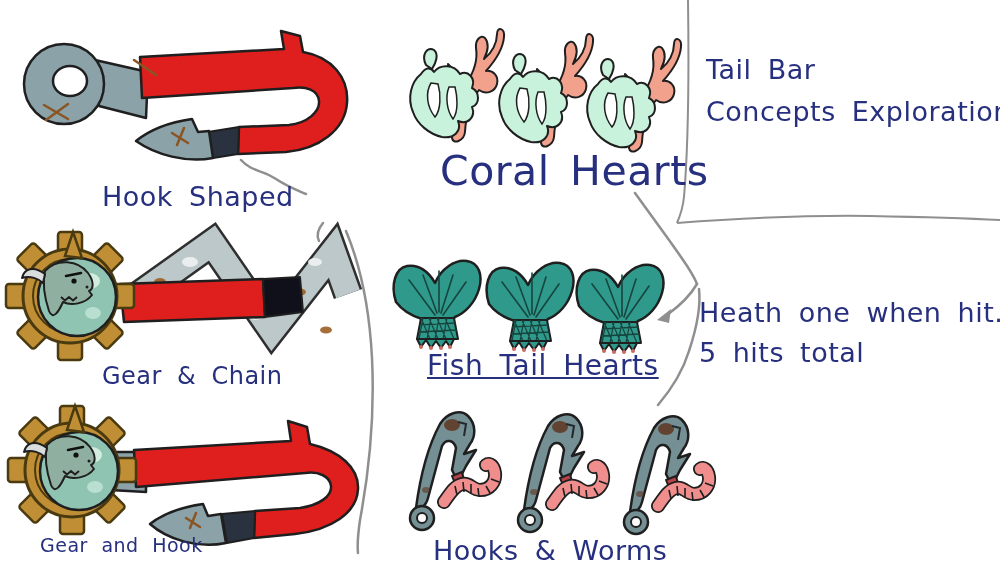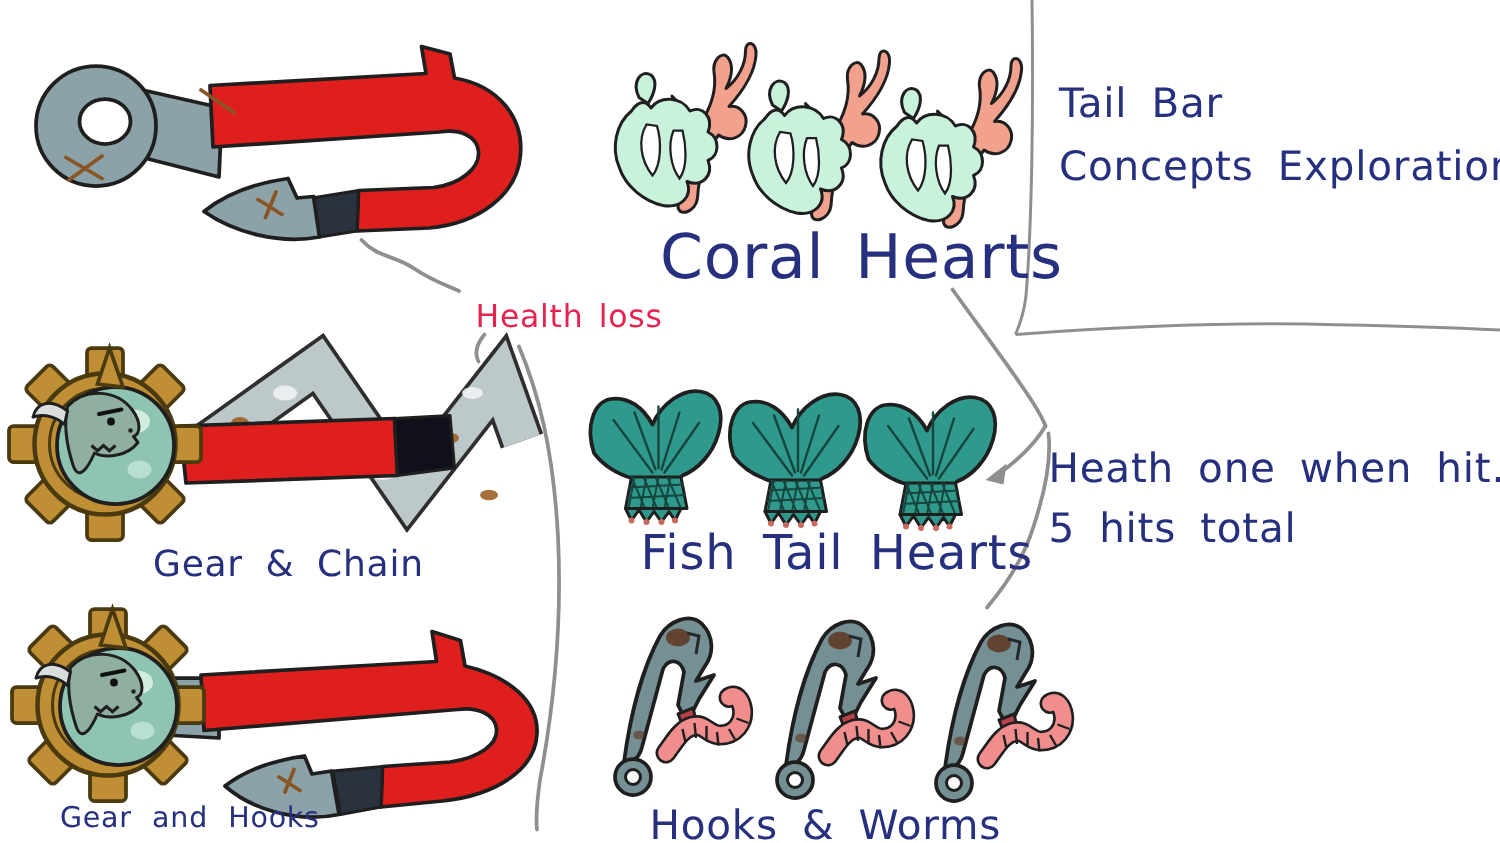--- a/index.html
+++ b/index.html
@@ -163,30 +163,30 @@
       <path d="M241,160 C252,172 263,170 276,179 C288,187 297,190 306,194" class="conn"></path>
       <path d="M323,223 C318,229 316,235 319,241" class="conn"></path>
       <path d="M346,231 C359,262 369,300 372,358 C375,420 369,472 360,520 C358,534 357,544 358,553" class="conn"></path>
       <path d="M635,193 C650,214 668,238 681,257 C688,267 694,276 697,284" class="conn"></path>
       <path d="M697,284 C690,296 678,307 667,315" class="conn"></path>
       <polygon points="657,320 671,309 669,323" fill="var(--line-gray,#8f8f8f)"></polygon>
       <path d="M699,289 C701,307 696,330 689,351 C682,374 669,392 658,405" class="conn"></path>
     </g>
   </svg>
 
+  <div class="lbl" style="left:102px; top:181px; font-size:27px;">Hook Shaped</div>
 
-  <div class="lbl lbl-red" style="left:317px; top:199px; font-size:21px;">Health loss</div>
 
   <div class="lbl" style="left:102px; top:362px; font-size:24px;">Gear &amp; Chain</div>
 
-  <div class="lbl" style="left:40px; top:534px; font-size:19px;">Gear and Hooks</div>
+  <div class="lbl" style="left:40px; top:534px; font-size:19px;">Gear and Hook</div>
 
   <div class="lbl" style="left:440px; top:147px; font-size:41px;">Coral Hearts</div>
 
-  <div class="lbl" style="left:427px; top:349px; font-size:32px;">Fish Tail Hearts</div>
+  <div class="lbl" style="left:427px; top:349px; font-size:28px;text-decoration:underline;">Fish Tail Hearts</div>
 
   <div class="lbl" style="left:433px; top:535px; font-size:27px;">Hooks &amp; Worms</div>
 
   <div>
     <div class="lbl" style="left:706px; top:54px; font-size:27px;">Tail Bar</div>
     <div class="lbl" style="left:706px; top:96px; font-size:27px;">Concepts Exploration</div>
   </div>
 
   <div>
     <div class="lbl" style="left:699px; top:297px; font-size:27px;">Heath one when hit.</div>

